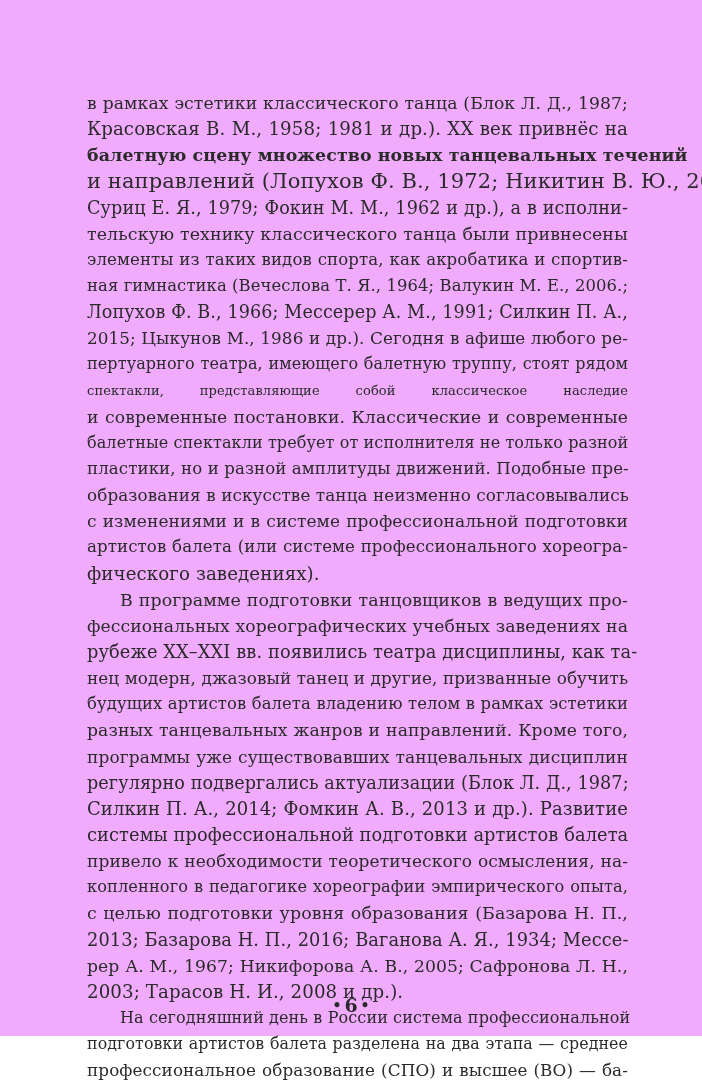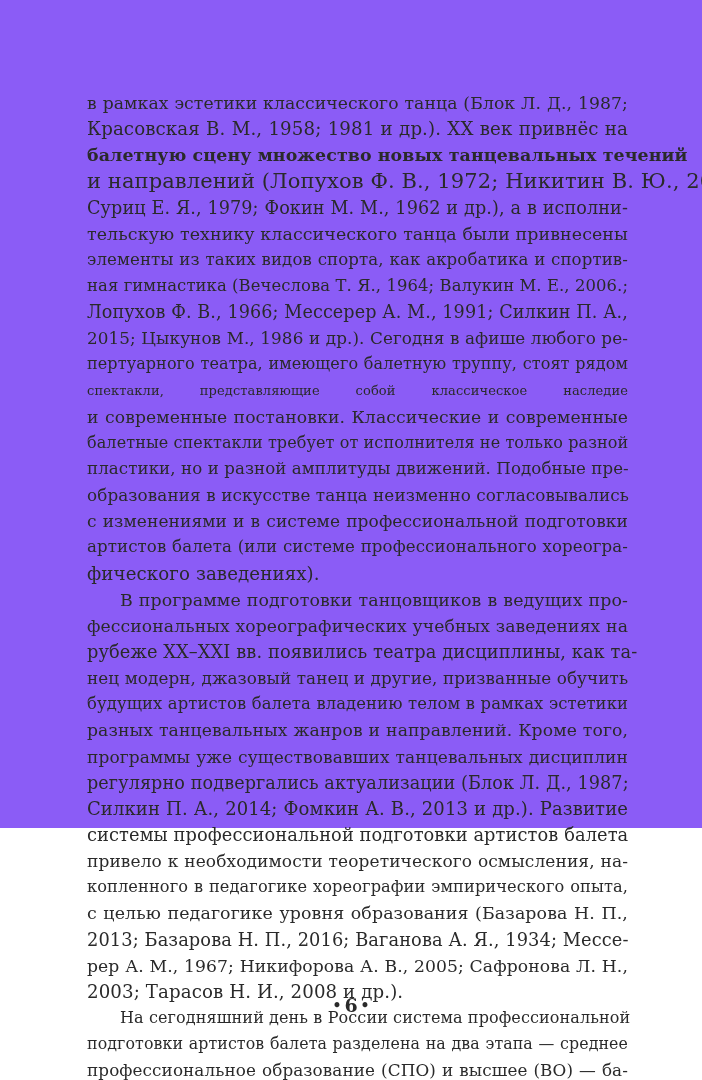--- a/index.html
+++ b/index.html
@@ -10,22 +10,22 @@
     body {
       width: 702px;
       height: 1080px;
       position: relative;
       overflow: hidden;
     }
     .page {
       position: absolute;
       left: 0; top: 0;
       width: 702px;
-      height: 828px;
-      background: #8b5cf6;
+      height: 1036px;
+      background: #f0abfc;
     }
     .text-block {
       position: absolute;
       left: 87px;
       top: 90px;
       width: 541px;
       font-family: "DejaVu Serif", "Liberation Serif", serif;
       font-size: 18.2px;
       line-height: 26.15px;
       color: #2a2a2a;
@@ -96,21 +96,21 @@
       <span class="line" style="font-size: 17.8px;">рубеже XX–XXI вв. появились театра дисциплины, как та-</span>
       <span class="line" style="font-size: 16.8px;">нец модерн, джазовый танец и другие, призванные обучить</span>
       <span class="line" style="font-size: 16.4px;">будущих артистов балета владению телом в рамках эстетики</span>
       <span class="line" style="font-size: 17.2px;">разных танцевальных жанров и направлений. Кроме того,</span>
       <span class="line" style="font-size: 17px;">программы уже существовавших танцевальных дисциплин</span>
       <span class="line" style="font-size: 17.6px;">регулярно подвергались актуализации (Блок Л. Д., 1987;</span>
       <span class="line" style="font-size: 18px;">Силкин П. А., 2014; Фомкин А. В., 2013 и др.). Развитие</span>
       <span class="line" style="font-size: 17.8px;">системы профессиональной подготовки артистов балета</span>
       <span class="line" style="font-size: 17px;">привело к необходимости теоретического осмысления, на-</span>
       <span class="line" style="font-size: 16.2px;">копленного в педагогике хореографии эмпирического опыта,</span>
-      <span class="line" style="font-size: 17.4px;">с целью педагогике уровня образования (Базарова Н. П.,</span>
+      <span class="line" style="font-size: 17.4px;">с целью подготовки уровня образования (Базарова Н. П.,</span>
       <span class="line" style="font-size: 17.8px;">2013; Базарова Н. П., 2016; Ваганова А. Я., 1934; Мессе-</span>
       <span class="line" style="font-size: 17.2px;">рер А. М., 1967; Никифорова А. В., 2005; Сафронова Л. Н.,</span>
       <span class="line last">2003; Тарасов Н. И., 2008 и др.).</span>
     </div>
 
     <div>
       <span class="line indent" style="font-size: 16px;">На сегодняшний день в России система профессиональной</span>
       <span class="line" style="font-size: 15.8px;">подготовки артистов балета разделена на два этапа — среднее</span>
       <span class="line" style="font-size: 16.8px;">профессиональное образование (СПО) и высшее (ВО) — ба-</span>
 

